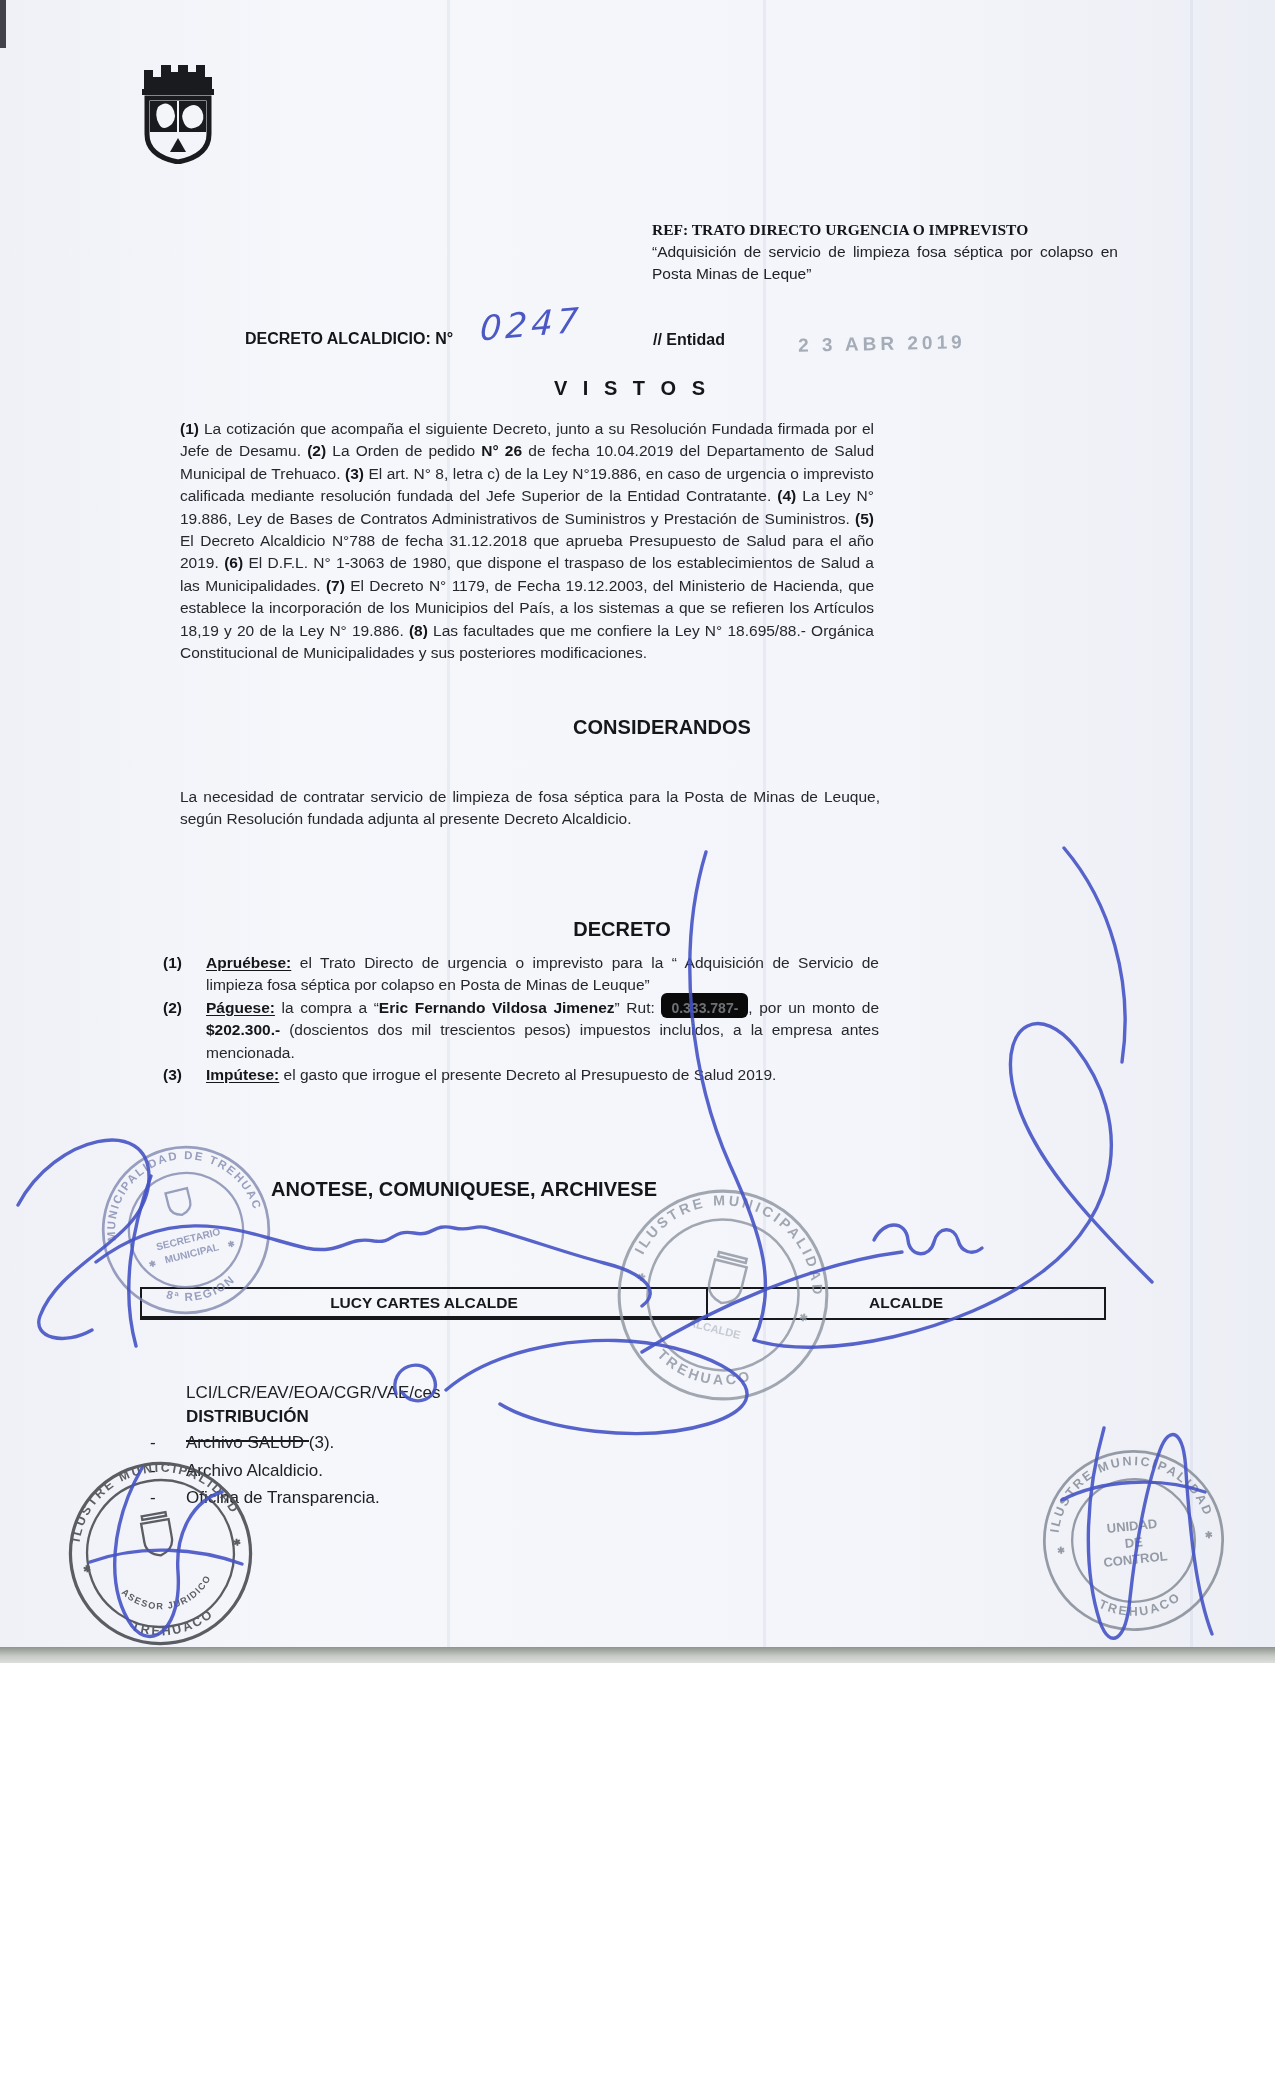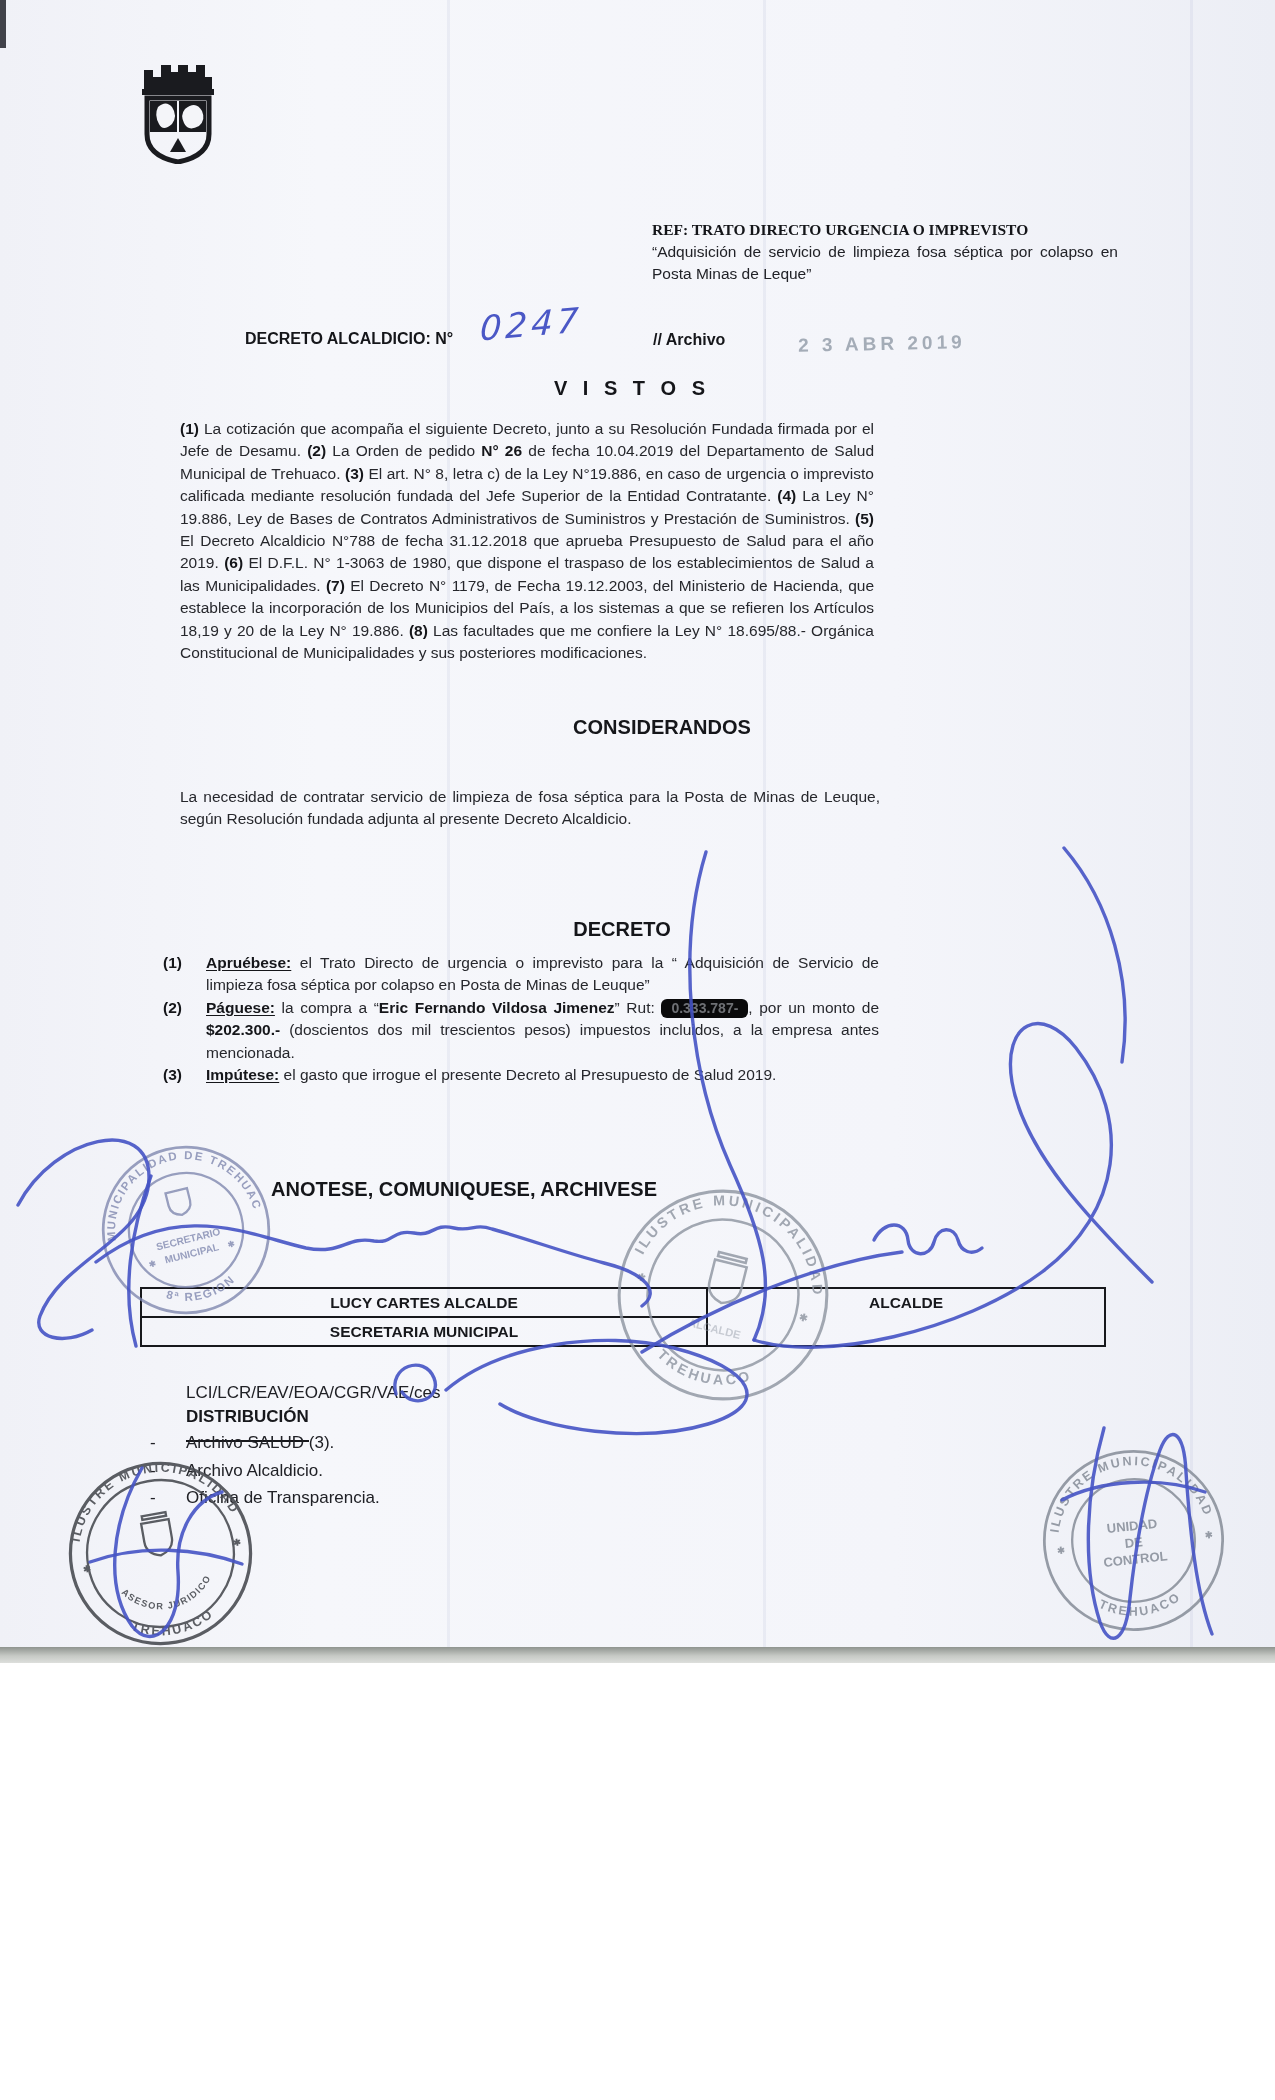--- a/index.html
+++ b/index.html
@@ -31,21 +31,21 @@
   .datestamp{position:absolute;left:798px;top:333px;font-weight:bold;font-size:19px;
              letter-spacing:4px;color:#97a0ac;transform:rotate(-1.2deg);opacity:.85;white-space:nowrap;}
 
   .center-head{position:absolute;transform:translateX(-50%);font-weight:bold;font-size:20px;
                color:#15161a;white-space:nowrap;}
   .vistos-head{letter-spacing:5px;}
 
   .para{position:absolute;font-size:15.5px;line-height:22.4px;text-align:justify;color:#26272c;}
   [data-bind-rich] .b{font-weight:bold;color:#15161a;}
   [data-bind-rich] .u{text-decoration:underline;text-underline-offset:2px;}
-  .r{background:#0a0a0b;color:rgba(210,214,222,.5);padding:1px 10px 2px;border-radius:6px;
+  .r{background:#0a0a0b;color:rgba(210,214,222,.5);padding:7px 10px 2px;border-radius:6px;
      font-weight:bold;font-size:14px;}
 
   .decreto-list{position:absolute;left:163px;top:952px;width:716px;font-size:15.5px;line-height:22.4px;}
   .ditem{display:flex;}
   .inum{width:43px;flex:none;font-weight:bold;color:#15161a;}
   .ibody{flex:1;text-align:justify;}
 
   
   .sigtable{position:absolute;left:140px;top:1287px;width:962px;display:grid;
             grid-template-columns:566px 396px;border:2.5px solid #17181c;background:transparent;}
@@ -91,21 +91,21 @@
   </svg>
 </div>
 
 <div class="ref">
   <div class="ref-title" data-bind="ref.title">REF: TRATO DIRECTO URGENCIA O IMPREVISTO</div>
   <div class="ref-subject" data-bind="ref.subject">“Adquisición de servicio de limpieza fosa séptica por colapso en Posta Minas de Leque”</div>
 </div>
 
 <div class="decree-label" data-bind="decree_line.label">DECRETO ALCALDICIO: N°</div>
 <div class="handnum" data-bind="decree_line.handwritten_number">0247</div>
-<div class="place" data-bind="decree_line.place">// Archivo</div>
+<div class="place" data-bind="decree_line.place">// Entidad</div>
 <div class="datestamp" data-bind="decree_line.date_stamp">2 3 ABR 2019</div>
 
 <div class="center-head vistos-head" style="left:632px;top:377px" data-bind="sections.vistos_heading">V I S T O S</div>
 <div class="para" style="left:180px;top:418px;width:694px" data-bind-rich="vistos_segments"><span class="b">(1)</span><span> La cotización que acompaña el siguiente Decreto, junto a su Resolución Fundada firmada por el Jefe de Desamu. </span><span class="b">(2)</span><span> La Orden de pedido </span><span class="b">N° 26</span><span> de fecha 10.04.2019 del Departamento de Salud Municipal de Trehuaco. </span><span class="b">(3)</span><span> El art. N° 8, letra c) de la Ley N°19.886, en caso de urgencia o imprevisto calificada mediante resolución fundada del Jefe Superior de la Entidad Contratante. </span><span class="b">(4)</span><span> La Ley N° 19.886, Ley de Bases de Contratos Administrativos de Suministros y Prestación de Suministros. </span><span class="b">(5)</span><span> El Decreto Alcaldicio N°788 de fecha 31.12.2018 que aprueba Presupuesto de Salud para el año 2019. </span><span class="b">(6)</span><span> El D.F.L. N° 1-3063 de 1980, que dispone el traspaso de los establecimientos de Salud a las Municipalidades. </span><span class="b">(7)</span><span> El Decreto N° 1179, de Fecha 19.12.2003, del Ministerio de Hacienda, que establece la incorporación de los Municipios del País, a los sistemas a que se refieren los Artículos 18,19 y 20 de la Ley N° 19.886. </span><span class="b">(8)</span><span> Las facultades que me confiere la Ley N° 18.695/88.- Orgánica Constitucional de Municipalidades y sus posteriores modificaciones.</span></div>
 
 <div class="center-head" style="left:662px;top:716px" data-bind="sections.considerandos_heading">CONSIDERANDOS</div>
 <div class="para" style="left:180px;top:786px;width:700px" data-bind="considerandos_text">La necesidad de contratar servicio de limpieza de fosa séptica para la Posta de Minas de Leuque, según Resolución fundada adjunta al presente Decreto Alcaldicio.</div>
 
 <div class="center-head" style="left:622px;top:918px" data-bind="sections.decreto_heading">DECRETO</div>
 <div class="decreto-list">
@@ -121,21 +121,20 @@
     <div class="inum" data-bind="decreto_items.2.num">(3)</div>
     <div class="ibody" data-bind-rich="decreto_items.2.segments"><span class="b u">Impútese:</span><span> el gasto que irrogue el presente Decreto al Presupuesto de Salud 2019.</span></div>
   </div>
 </div>
 
 <div class="center-head" style="left:464px;top:1178px" data-bind="sections.closing">ANOTESE, COMUNIQUESE, ARCHIVESE</div>
 
 <div class="sigtable">
   <div class="sigcell-l">
     <div class="sig-name" data-bind="signature_table.left.name">LUCY CARTES ALCALDE</div>
-    <div class="sig-title" data-bind="signature_table.left.title">SECRETARIA MUNICIPAL</div>
   </div>
   <div>
     <div class="sig-title" data-bind="signature_table.right.title">ALCALDE</div>
   </div>
 </div>
 
 <div class="initials" data-bind="footer.initials">LCI/LCR/EAV/EOA/CGR/VAE/ces</div>
 <div class="disthead" data-bind="footer.distribution_heading">DISTRIBUCIÓN</div>
 <div class="distlist">
   <div class="drow">

